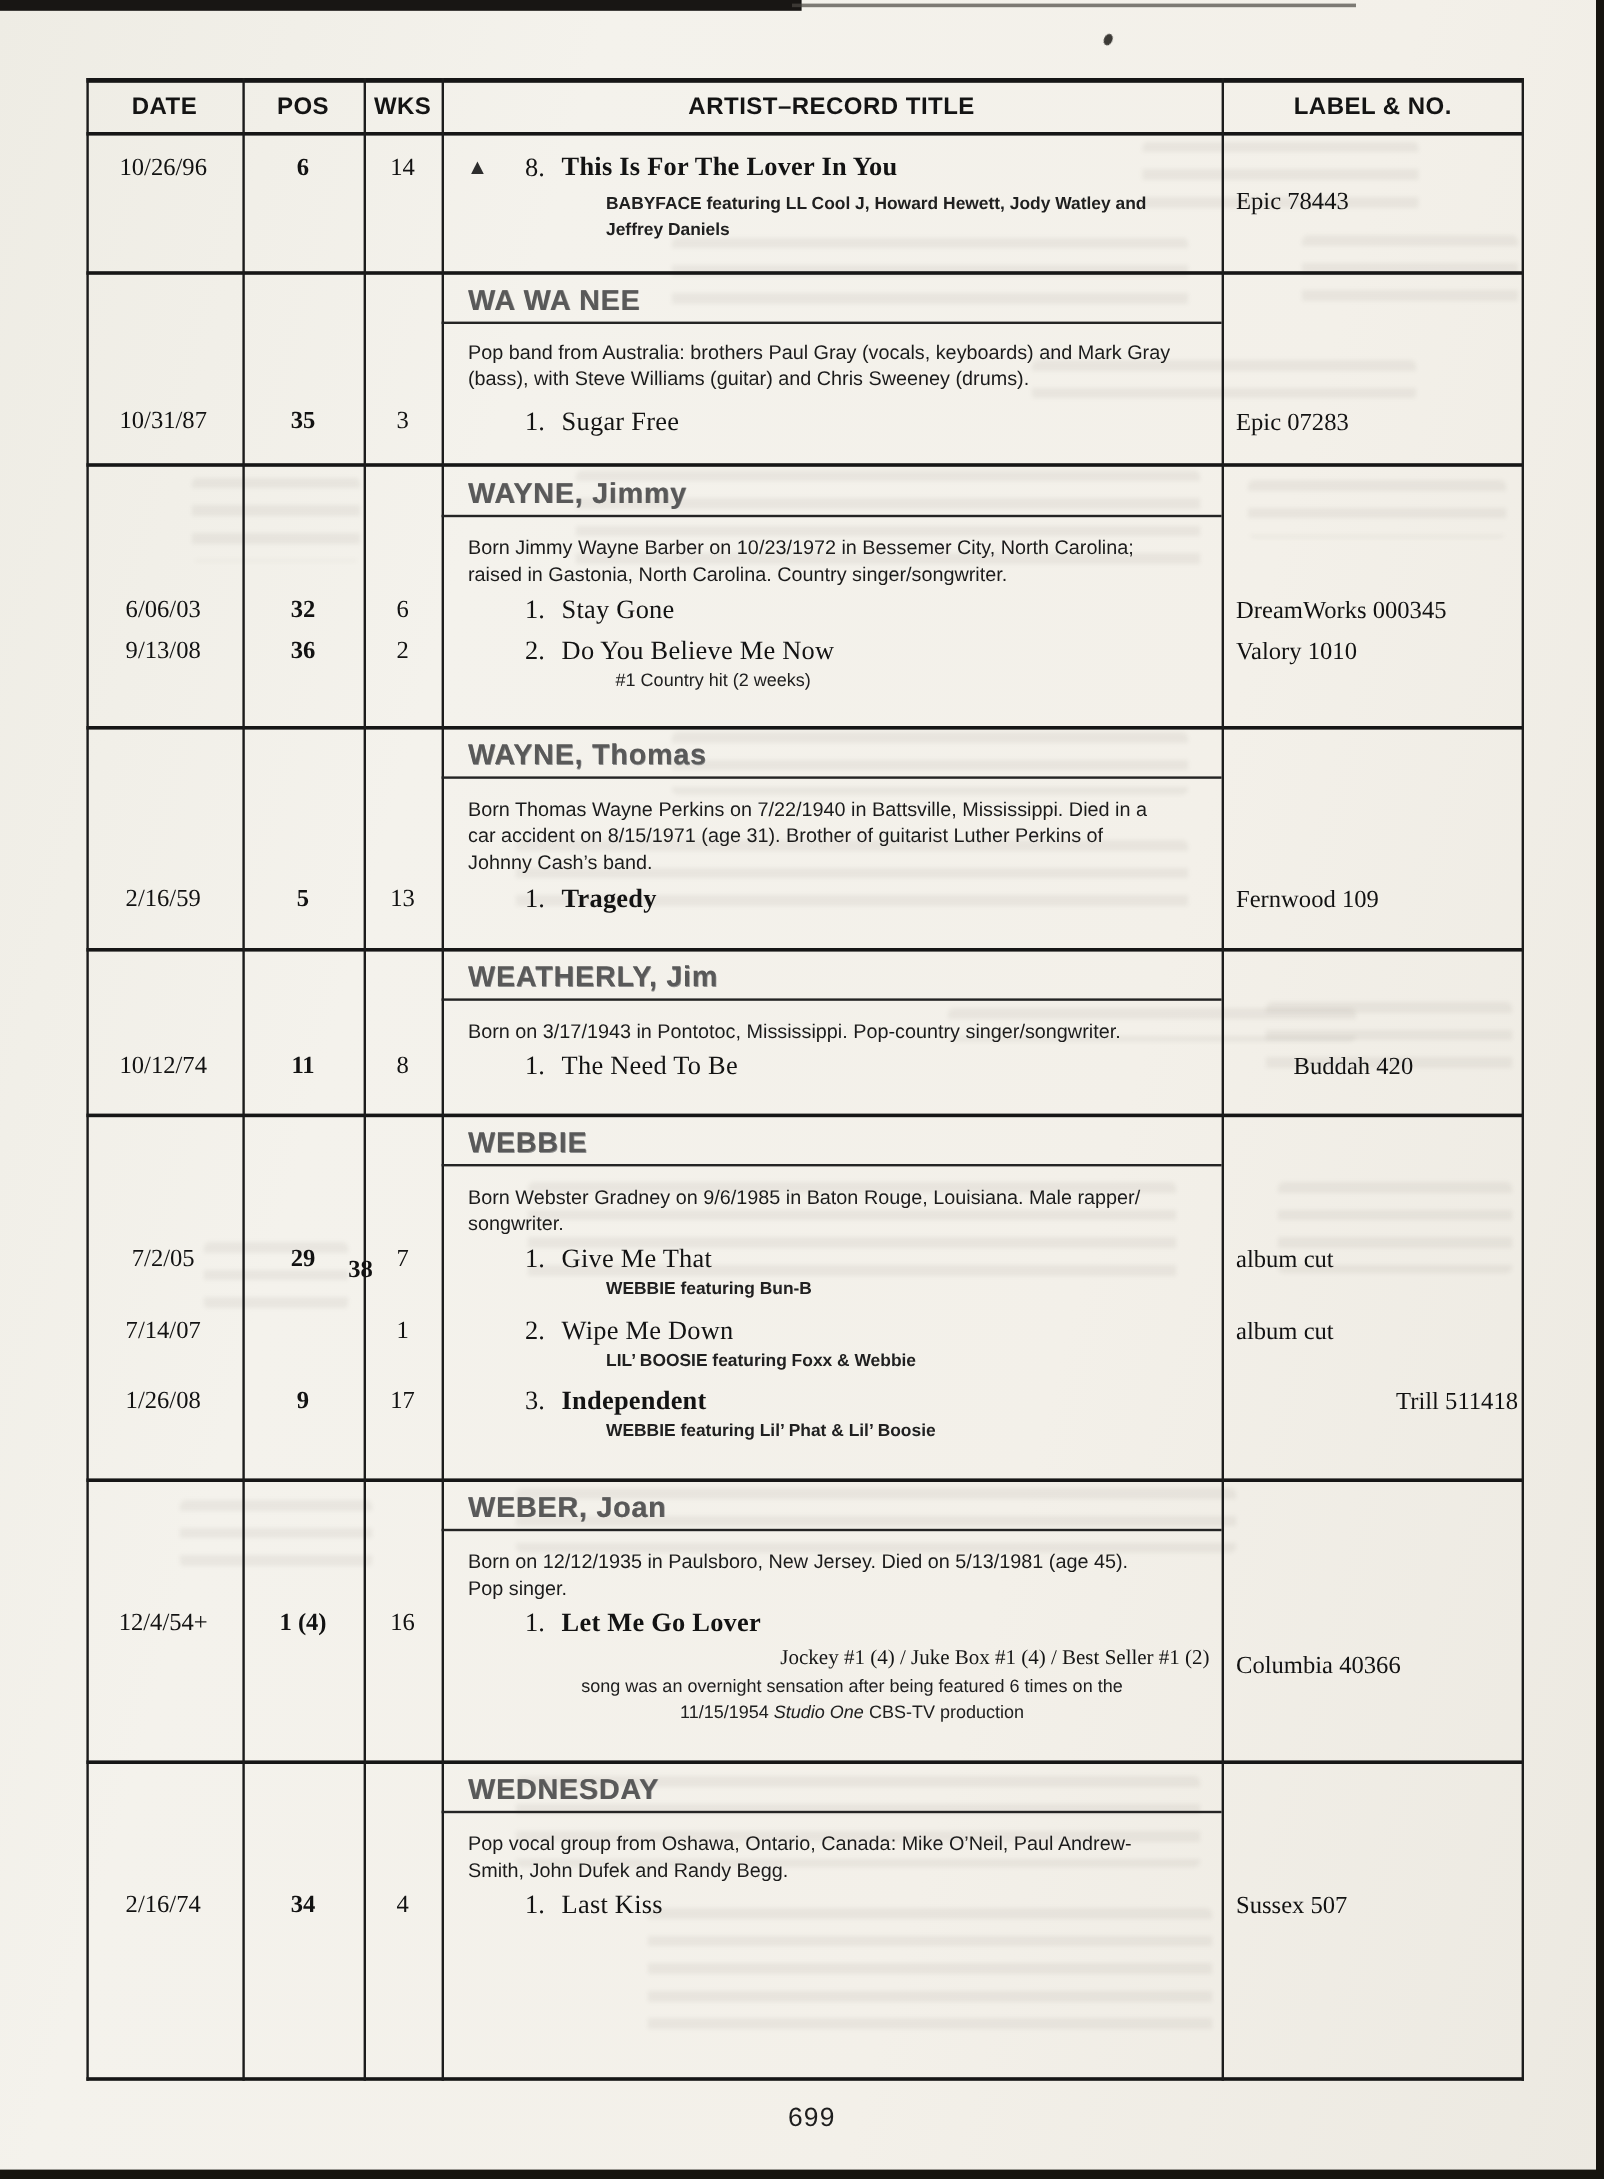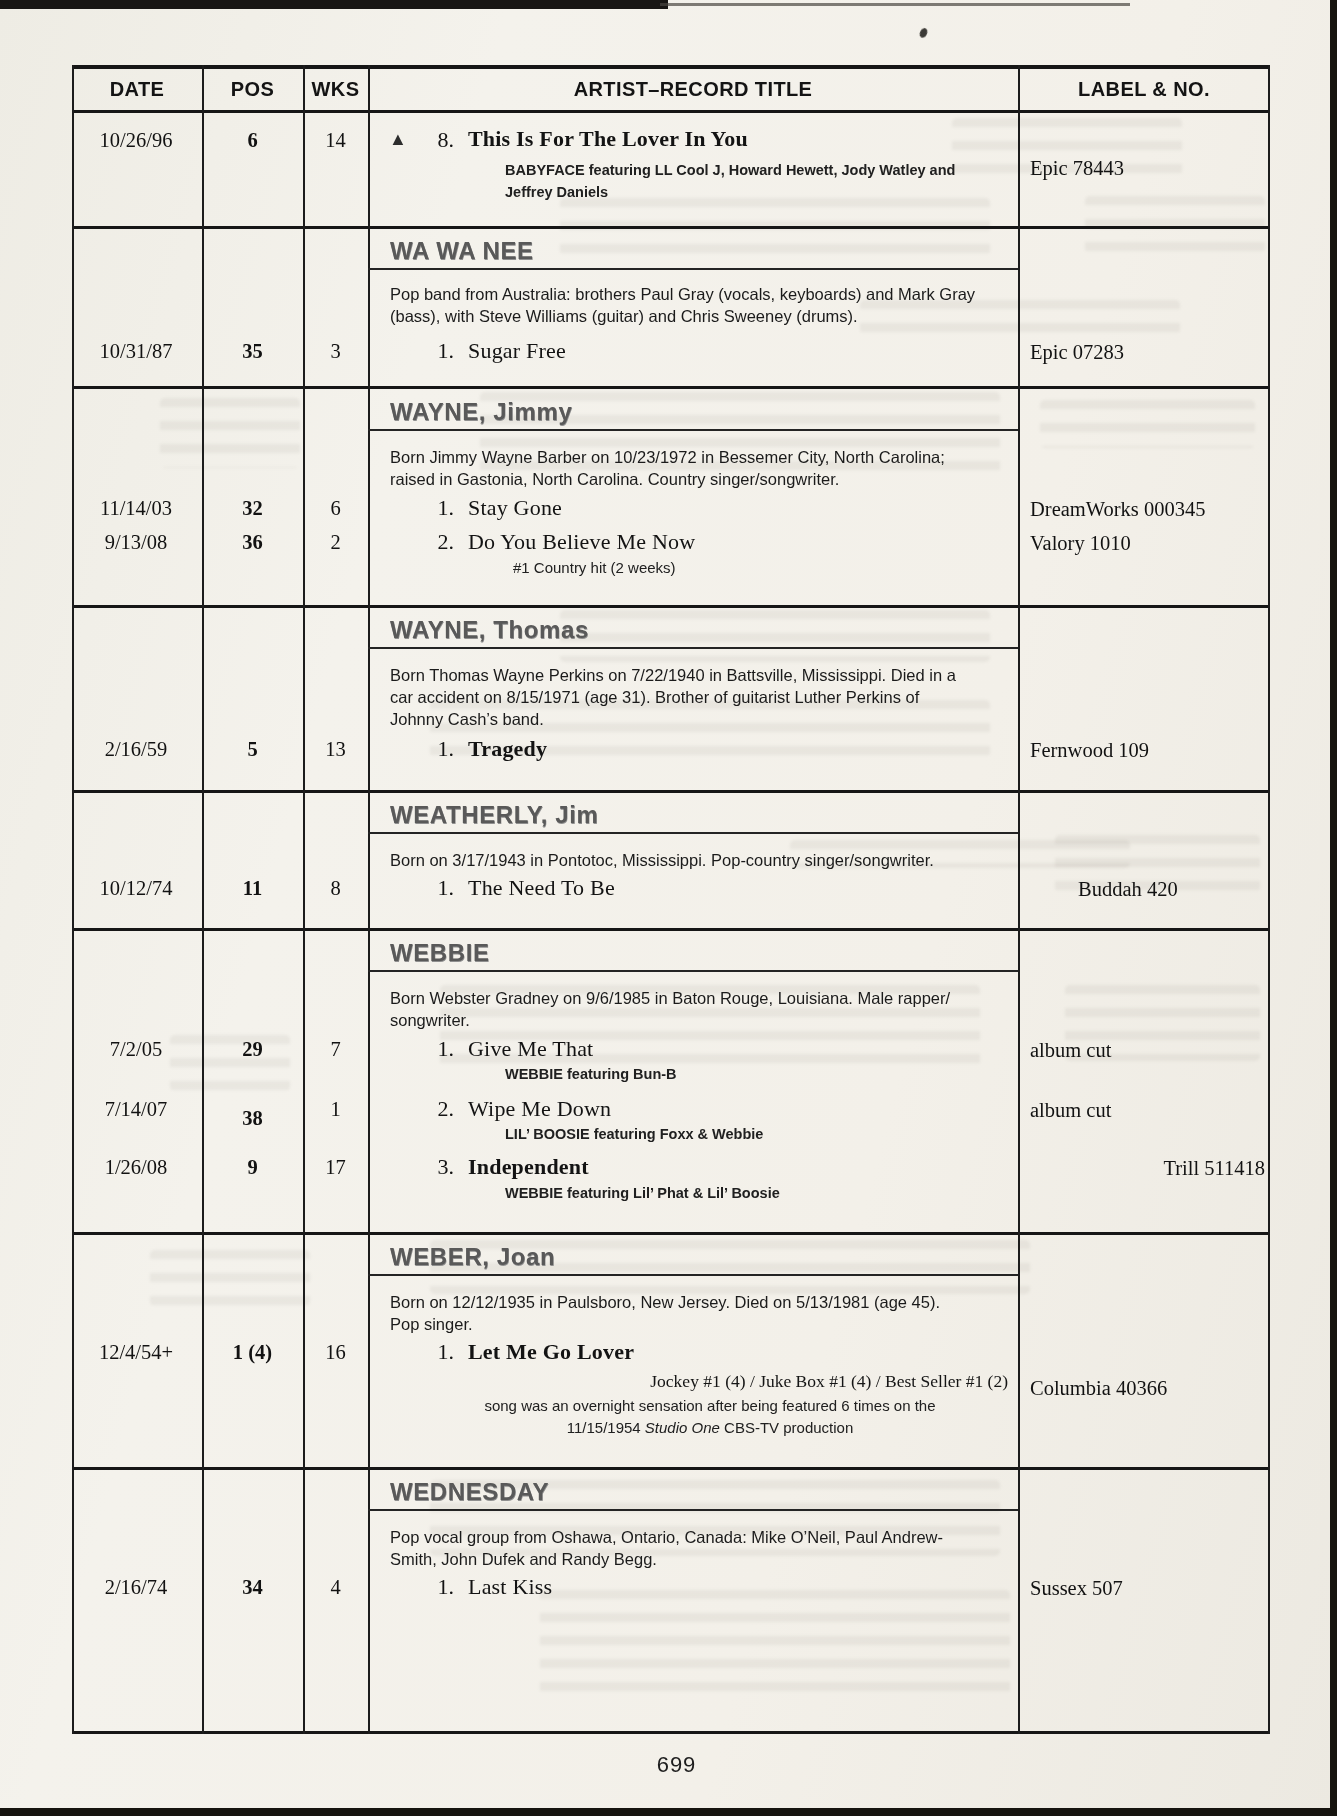--- a/index.html
+++ b/index.html
@@ -127,21 +127,21 @@
   <div class="date" style="top:339px;">10/31/87</div>
   <div class="pos" style="top:339px;">35</div>
   <div class="wks" style="top:339px;">3</div>
   <div class="num" style="top:338px;">1.</div>
   <div class="title" style="top:338px;">Sugar Free</div>
   <div class="label" style="top:340px;">Epic 07283</div>
 
   <div class="aname" style="top:398px;">WAYNE, Jimmy</div>
   <div class="bio" style="top:446px;">Born Jimmy Wayne Barber on 10/23/1972 in Bessemer City, North Carolina;</div>
   <div class="bio" style="top:468px;">raised in Gastonia, North Carolina. Country singer/songwriter.</div>
-  <div class="date" style="top:496px;">11/14/03</div>
+  <div class="date" style="top:496px;">6/06/03</div>
   <div class="pos" style="top:496px;">32</div>
   <div class="wks" style="top:496px;">6</div>
   <div class="num" style="top:495px;">1.</div>
   <div class="title" style="top:495px;">Stay Gone</div>
   <div class="label" style="top:497px;">DreamWorks 000345</div>
   <div class="date" style="top:530px;">9/13/08</div>
   <div class="pos" style="top:530px;">36</div>
   <div class="wks" style="top:530px;">2</div>
   <div class="num" style="top:529px;">2.</div>
   <div class="title" style="top:529px;">Do You Believe Me Now</div>
@@ -172,21 +172,21 @@
   <div class="bio" style="top:987px;">Born Webster Gradney on 9/6/1985 in Baton Rouge, Louisiana. Male rapper/</div>
   <div class="bio" style="top:1009px;">songwriter.</div>
   <div class="date" style="top:1037px;">7/2/05</div>
   <div class="pos" style="top:1037px;">29</div>
   <div class="wks" style="top:1037px;">7</div>
   <div class="num" style="top:1036px;">1.</div>
   <div class="title" style="top:1036px;">Give Me That</div>
   <div class="label" style="top:1038px;">album cut</div>
   <div class="credit" style="top:1064px;">WEBBIE featuring Bun-B</div>
   <div class="date" style="top:1097px;">7/14/07</div>
-  <div class="pos" style="top:1106px;">38</div>
+  <div class="pos" style="top:1046px;margin-left:48px;">38</div>
   <div class="wks" style="top:1097px;">1</div>
   <div class="num" style="top:1096px;">2.</div>
   <div class="title" style="top:1096px;">Wipe Me Down</div>
   <div class="label" style="top:1098px;">album cut</div>
   <div class="credit" style="top:1124px;">LIL’ BOOSIE featuring Foxx &amp; Webbie</div>
   <div class="date" style="top:1155px;">1/26/08</div>
   <div class="pos" style="top:1155px;">9</div>
   <div class="wks" style="top:1155px;">17</div>
   <div class="num" style="top:1154px;">3.</div>
   <div class="title b" style="top:1154px;">Independent</div>

